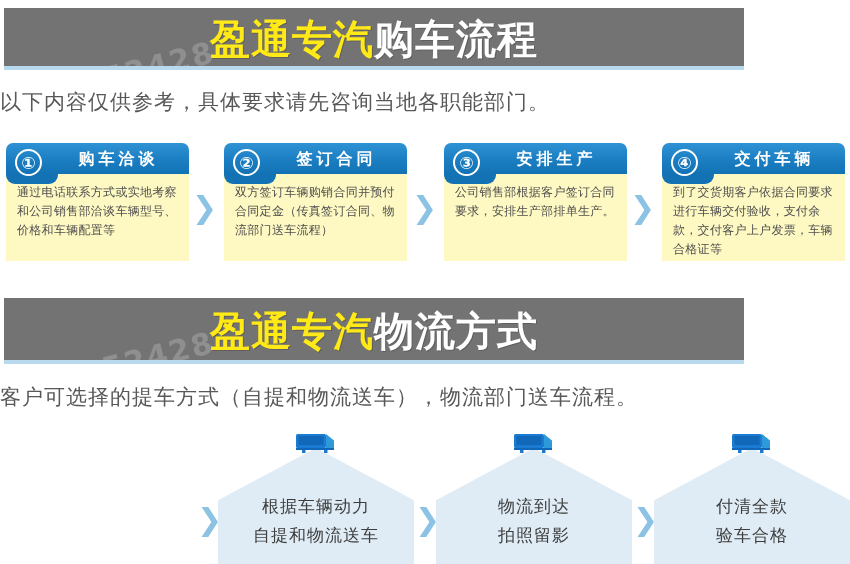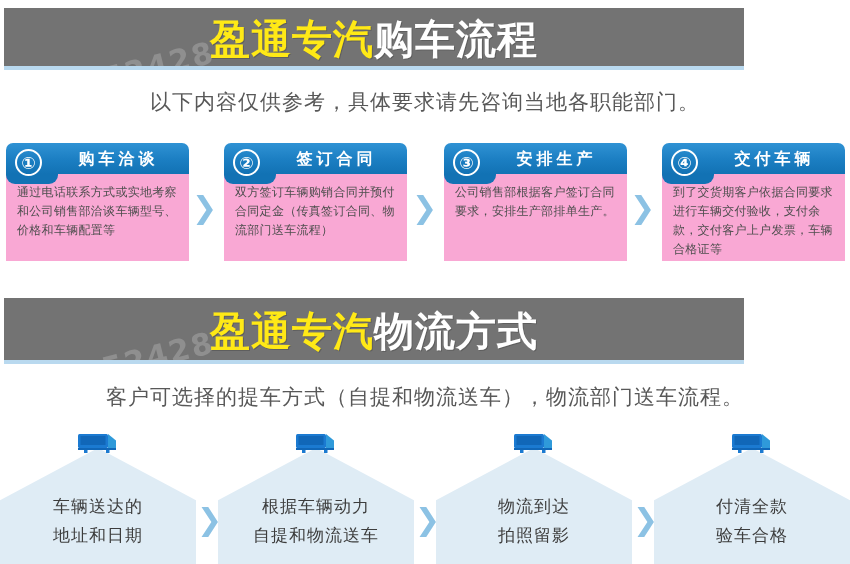--- a/index.html
+++ b/index.html
@@ -64,21 +64,21 @@
   #banner1 { top: 8px; height: 62px; }
   #banner1 .banner-title { padding-top: 11px; }
   #banner2 { top: 298px; height: 66px; }
   #banner2 .banner-title { padding-top: 13px; }
 
   
   .subtitle {
     position: absolute;
     left: 0;
     width: 850px;
-    text-align: center;
+    text-align: left;
     font-size: 21px;
     color: #585858;
     letter-spacing: 1px;
     white-space: nowrap;
     font-family: Liberation Mono, monospace;
   }
   #subtitle1 { top: 88px; }
   #subtitle2 { top: 383px; }
 
   
@@ -137,21 +137,21 @@
     color: #ffffff;
     font-size: 16px;
     font-weight: bold;
     letter-spacing: 4px;
     text-align: center;
     white-space: nowrap;
     font-family: "DejaVu Sans", "Liberation Sans", sans-serif;
   }
   .step-card .body {
     height: 87px;
-    background: #f9a8d4;
+    background: #fef9c3;
     padding: 9px 11px 0 11px;
     box-sizing: border-box;
     font-size: 12px;
     line-height: 19px;
     color: #4e4e4e;
     letter-spacing: 0.3px;
     font-family: "DejaVu Sans", "Liberation Sans", sans-serif;
   }
 
   #step1 { left: 6px; }
@@ -300,35 +300,20 @@
   <div class="banner-title">
     <span class="t-yellow">盈通专汽</span><span class="t-white">物流方式</span>
   </div>
   <div class="underline"></div>
 </div>
 
 <div class="subtitle" id="subtitle2">客户可选择的提车方式（自提和物流送车），物流部门送车流程。</div>
 
 <div id="logistics">
 
-  <div class="log-card" id="log1">
-    <div class="shape"></div>
-    <svg class="truck" viewBox="0 0 44 24">
-      <rect x="2" y="2" width="30" height="14" rx="1.5" fill="#1b7ad1"></rect>
-      <rect x="4.5" y="4" width="25" height="9" fill="#1167b8"></rect>
-      <path d="M32 2 L40 8.5 L40 16 L32 16 Z" fill="#2f9ada"></path>
-      <rect x="2" y="16" width="38" height="2" fill="#1167b8"></rect>
-      <rect x="8" y="18" width="3.5" height="3" fill="#1b7ad1"></rect>
-      <rect x="30" y="18" width="3.5" height="3" fill="#1b7ad1"></rect>
-    </svg>
-    <div class="label">
-      <span>车辆送达的</span>
-      <span>地址和日期</span>
-    </div>
-  </div>
 
   <div class="log-card" id="log2">
     <div class="shape"></div>
     <svg class="truck" viewBox="0 0 44 24">
       <rect x="2" y="2" width="30" height="14" rx="1.5" fill="#1b7ad1"></rect>
       <rect x="4.5" y="4" width="25" height="9" fill="#1167b8"></rect>
       <path d="M32 2 L40 8.5 L40 16 L32 16 Z" fill="#2f9ada"></path>
       <rect x="2" y="16" width="38" height="2" fill="#1167b8"></rect>
       <rect x="8" y="18" width="3.5" height="3" fill="#1b7ad1"></rect>
       <rect x="30" y="18" width="3.5" height="3" fill="#1b7ad1"></rect>

